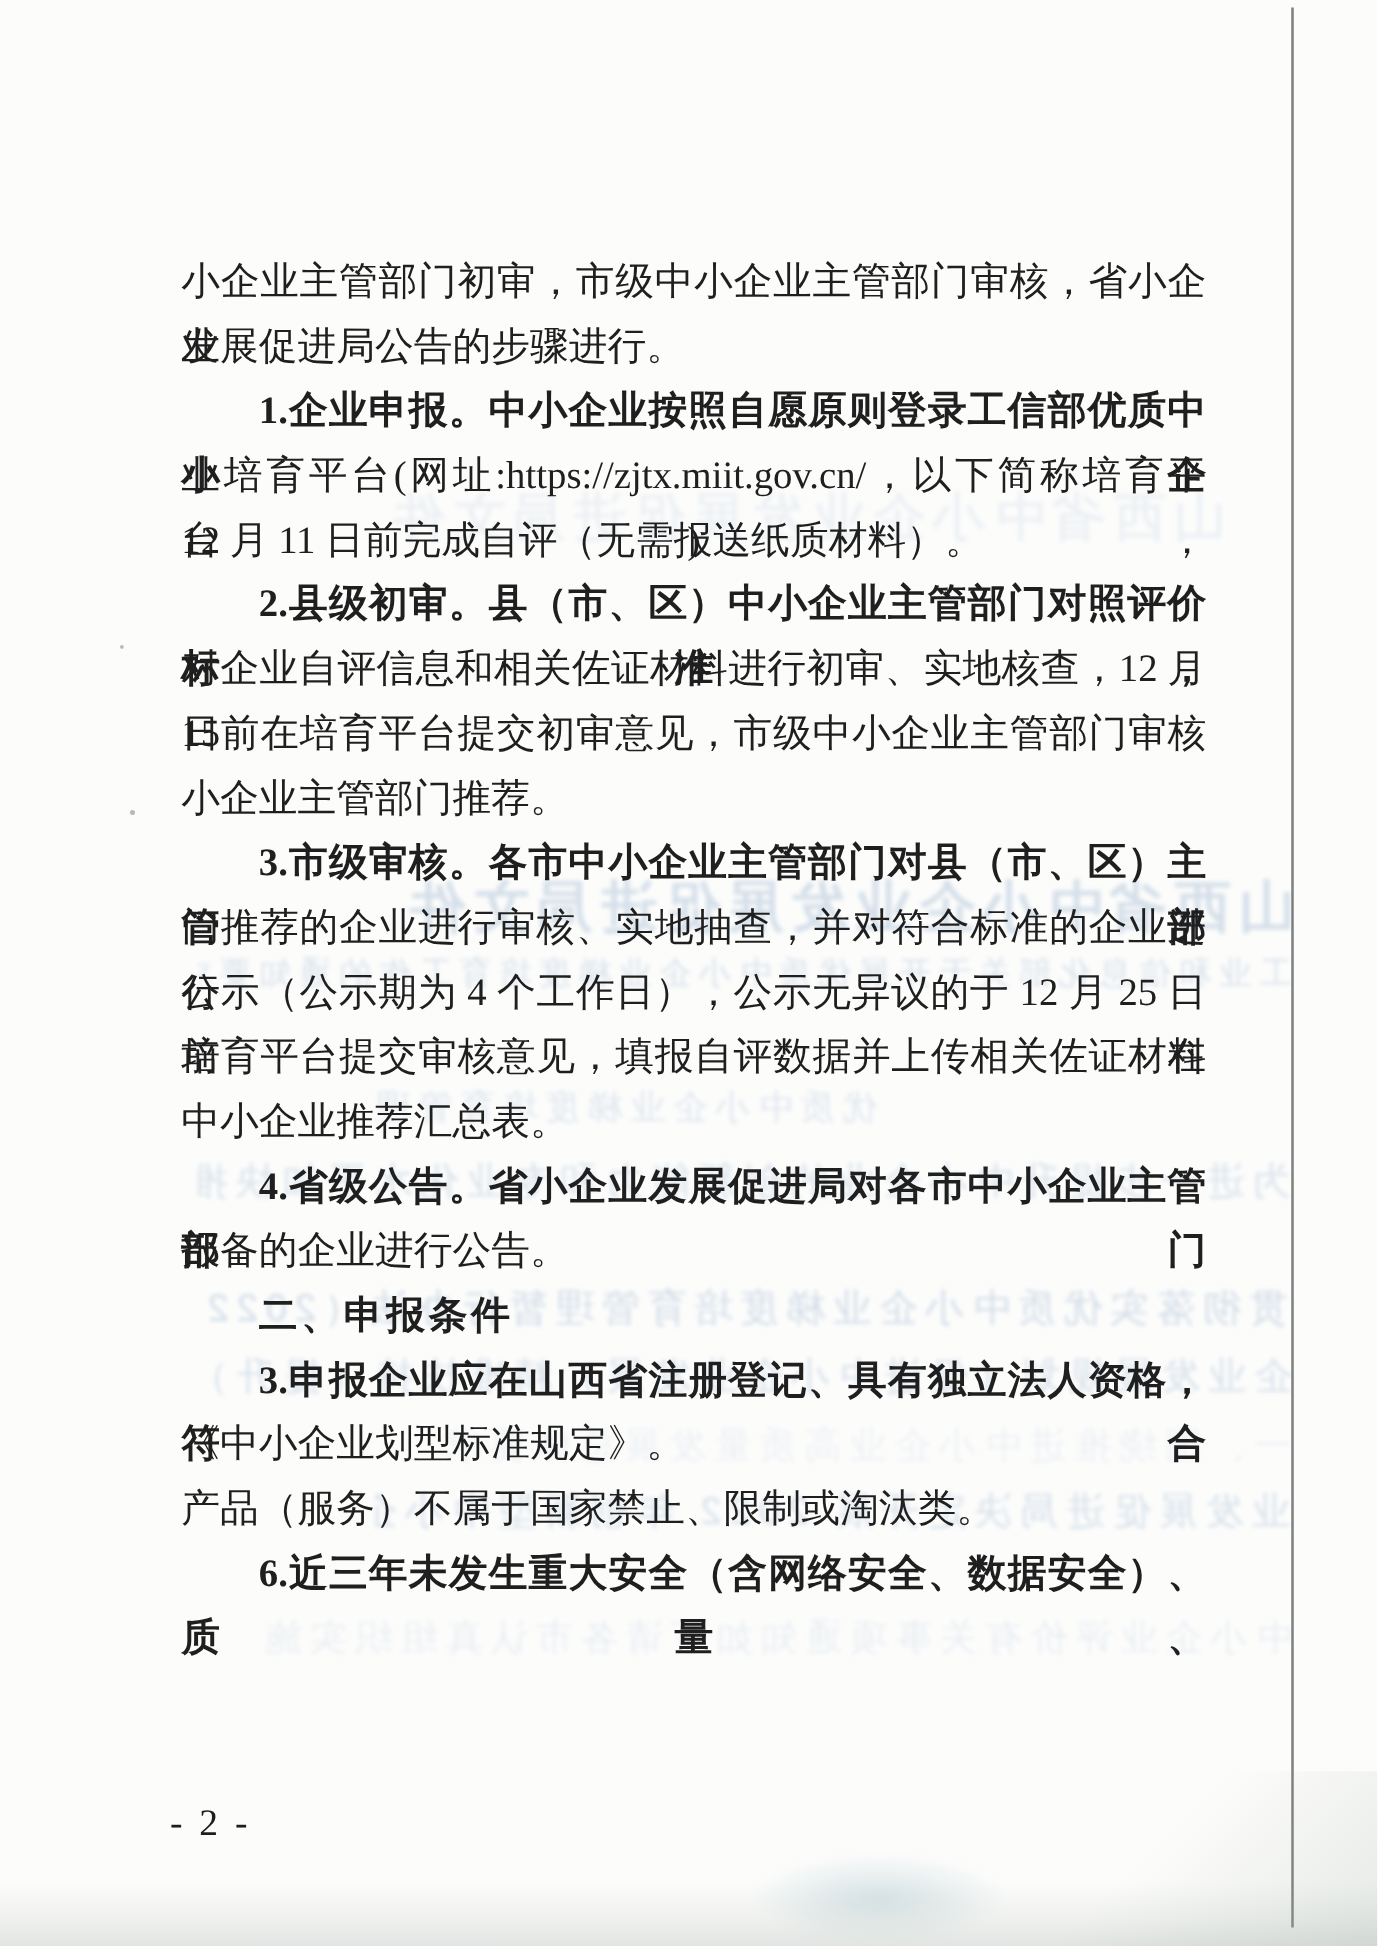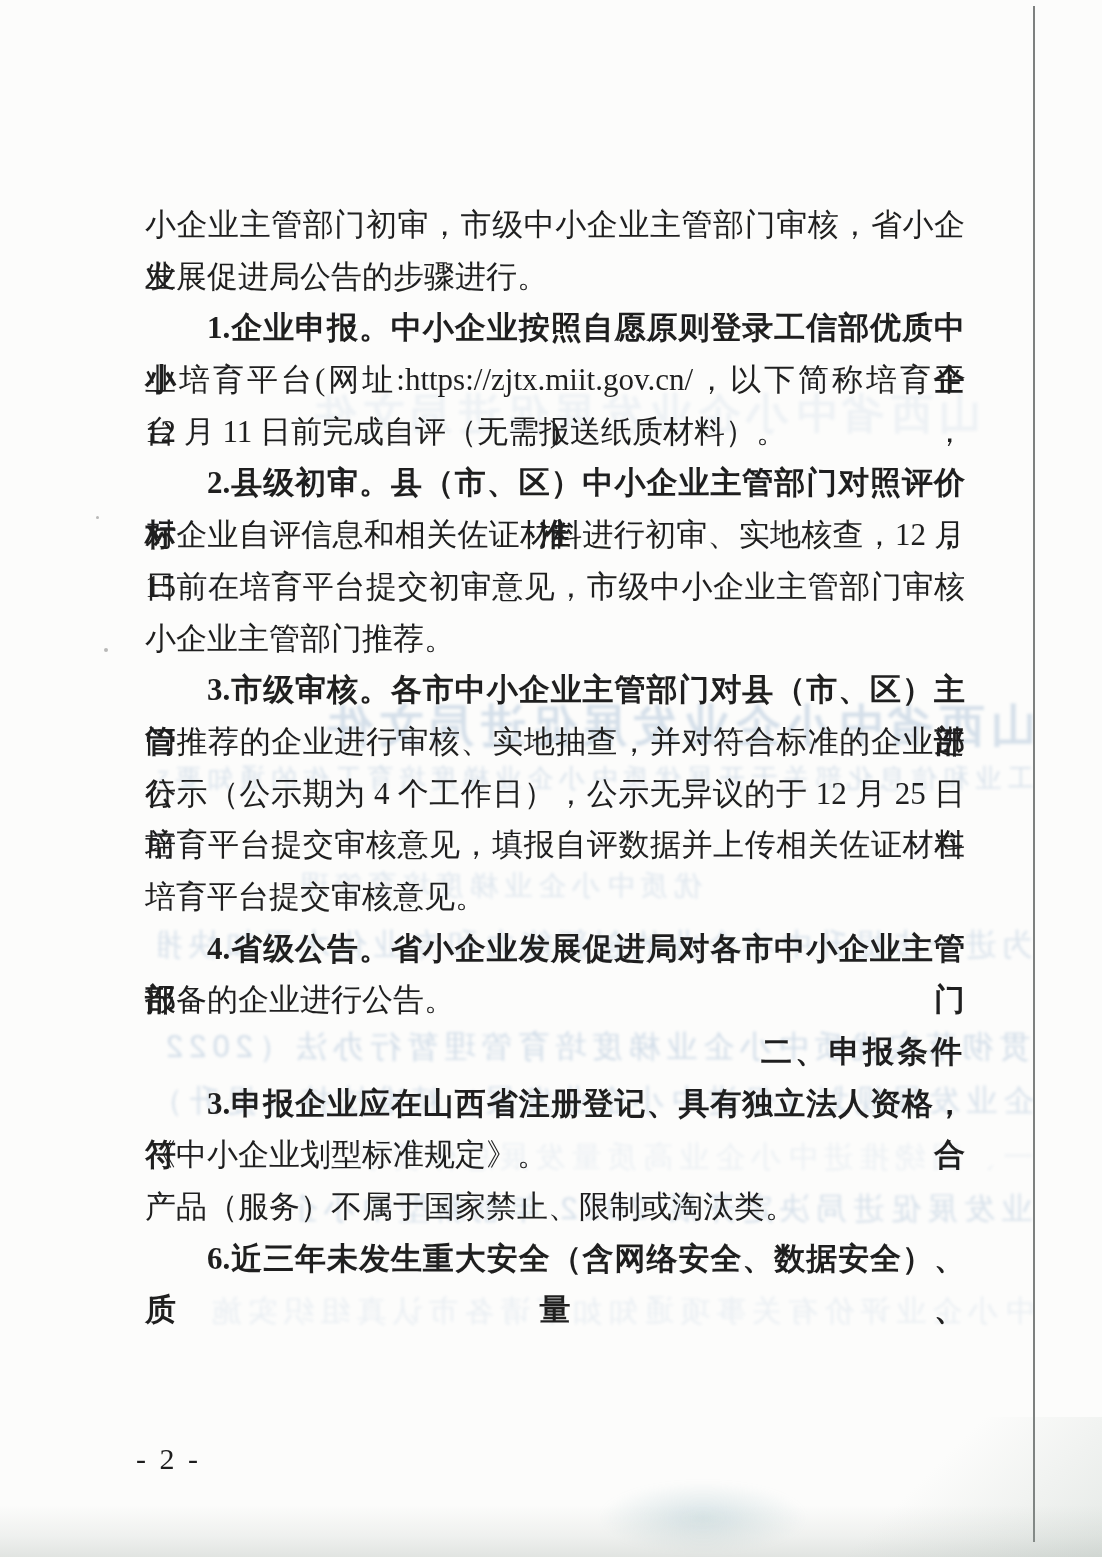--- a/index.html
+++ b/index.html
@@ -13,21 +13,20 @@
   .tl {
     height:51.7px; line-height:51.7px; font-size:31px; color:#1f1f1f;
     text-align:left; overflow:visible;
   }
   .tl.fill { text-align:justify; text-align-last:justify; }
   .tl.indent { text-indent:62px;font-weight:bold; }
   .tl.bold {
     font-weight:bold;
     font-family:"Liberation Sans","DejaVu Sans",sans-serif;
     letter-spacing:3px;
-    text-align:right;
   }
   
   .pagenum {
     position:absolute; left:136px; top:1442px; font-size:30px; color:#1d1d1d;
     letter-spacing:3px; font-family:"Liberation Serif","DejaVu Serif",serif;
   }
   
   .vline {
     position:absolute; left:1033px; top:6px; width:2px; height:1536px;
     background:#666a68; opacity:0.85;
@@ -84,21 +83,21 @@
       <div class="tl fill">业培育平台(网址:https://zjtx.miit.gov.cn/，以下简称培育平台)，</div>
       <div class="tl">12 月 11 日前完成自评（无需报送纸质材料）。</div>
       <div class="tl indent fill">2.县级初审。县（市、区）中小企业主管部门对照评价标准，</div>
       <div class="tl fill">对企业自评信息和相关佐证材料进行初审、实地核查，12 月 15</div>
       <div class="tl fill">日前在培育平台提交初审意见，市级中小企业主管部门审核</div>
       <div class="tl">小企业主管部门推荐。</div>
       <div class="tl indent fill">3.市级审核。各市中小企业主管部门对县（市、区）主管部</div>
       <div class="tl fill">门推荐的企业进行审核、实地抽查，并对符合标准的企业进行</div>
       <div class="tl fill">公示（公示期为 4 个工作日），公示无异议的于 12 月 25 日前在</div>
       <div class="tl fill">培育平台提交审核意见，填报自评数据并上传相关佐证材料</div>
-      <div class="tl">培育平台提交审核意见。</div>
+      <div class="tl">中小企业推荐汇总表。</div>
       <div class="tl indent fill">4.省级公告。省小企业发展促进局对各市中小企业主管部门</div>
       <div class="tl">报备的企业进行公告。</div>
       <div class="tl indent bold">二、申报条件</div>
       <div class="tl indent fill">3.申报企业应在山西省注册登记、具有独立法人资格，符合</div>
       <div class="tl">《中小企业划型标准规定》。</div>
       <div class="tl">产品（服务）不属于国家禁止、限制或淘汰类。</div>
       <div class="tl indent fill">6.近三年未发生重大安全（含网络安全、数据安全）、质量、</div>
     </div>
 
   <div class="pagenum">- 2 -</div>

